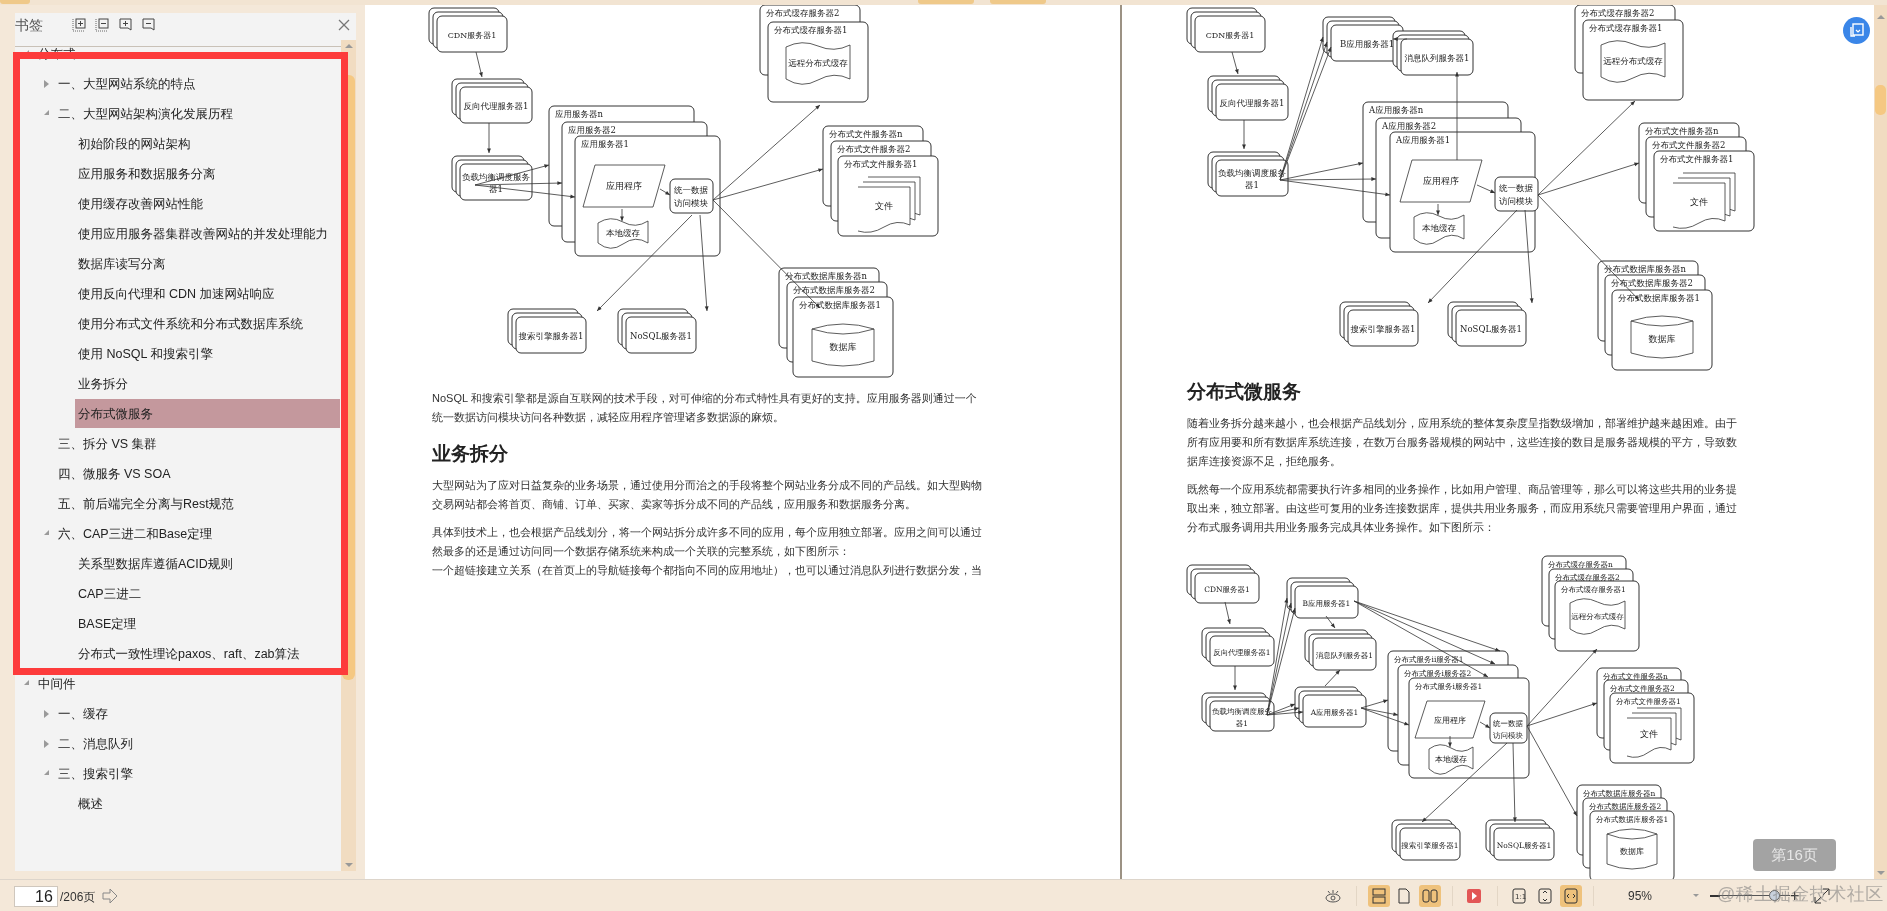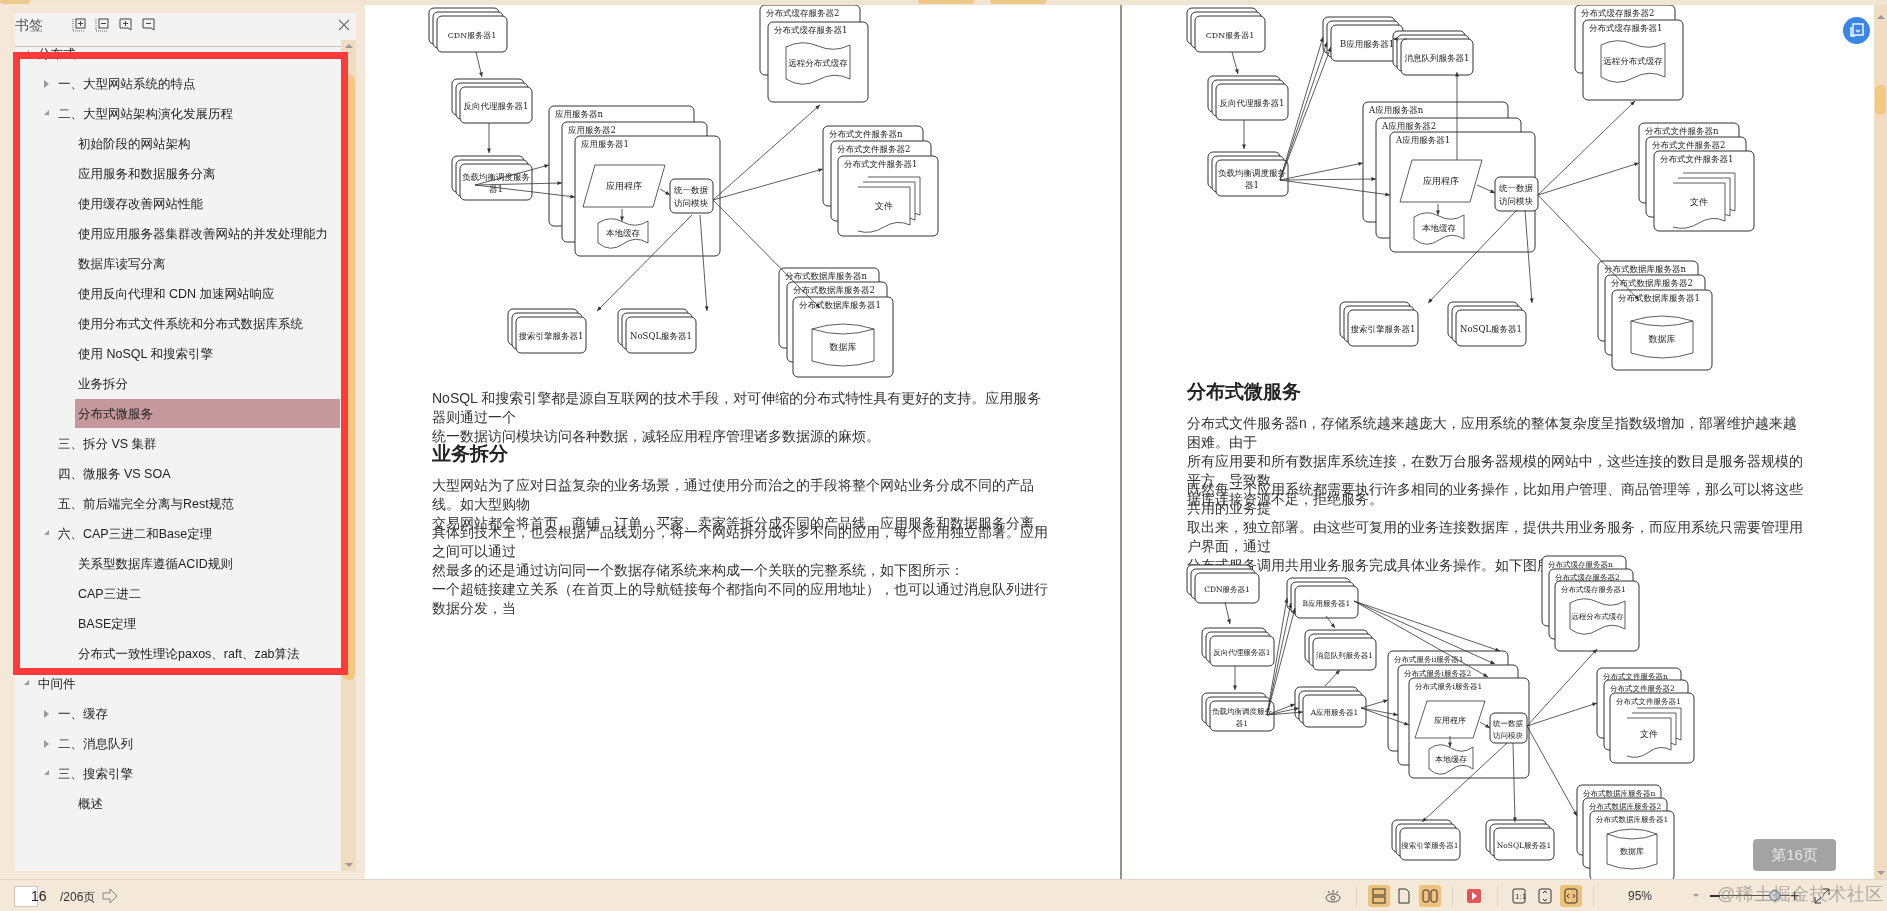--- a/index.html
+++ b/index.html
@@ -23,38 +23,38 @@
   .sb-item .txt { position: absolute; top: 0; }
   .sb-scroll { position: absolute; left: 326px; top: 27px; width: 15px; height: 831px; background: #f1dcc1; }
   .sb-scroll .thumb { position: absolute; left: 1px; top: 35px; width: 13px; height: 605px; background: #f5c882; border-radius: 6px; }
   .sb-scroll .up { position: absolute; left: 4px; top: 4px; border-left: 4px solid transparent; border-right: 4px solid transparent; border-bottom: 4px solid #999; }
   .sb-scroll .down { position: absolute; left: 4px; bottom: 4px; border-left: 4px solid transparent; border-right: 4px solid transparent; border-top: 4px solid #999; }
   .redbox { position: absolute; left: 13px; top: 52px; width: 335px; height: 623px; border: 7px solid #fd3b3b; pointer-events: none; }
 
   
   .doc { position: absolute; left: 365px; top: 5px; width: 1509px; height: 874px; background: #fff; overflow: hidden; }
   .page-divider { position: absolute; left: 755px; top: 0; width: 2px; height: 874px; background: #9c9284; }
-  .doc-text { position: absolute; font-size: 14px; color: #333; line-height: 19px; }
+  .doc-text { position: absolute; font-size: 11px; color: #333; line-height: 19px; }
   .doc-h { position: absolute; font-size: 19px; font-weight: bold; color: #222; }
   .doc-scroll { position: absolute; left: 1874px; top: 5px; width: 13px; height: 874px; background: #f1dcc1; }
   .doc-scroll .thumb { position: absolute; left: 1px; top: 80px; width: 11px; height: 30px; background: #f5c882; border-radius: 5px; }
   .doc-scroll .up { position: absolute; left: 3px; top: 10px; border-left: 4px solid transparent; border-right: 4px solid transparent; border-bottom: 4px solid #999; }
   .doc-scroll .down { position: absolute; left: 3px; bottom: 4px; border-left: 4px solid transparent; border-right: 4px solid transparent; border-top: 4px solid #999; }
 
   
   .dg { position: absolute; }
   .dg svg { overflow: visible; }
   .dg text { font-family: "DejaVu Serif", serif; fill: #222; }
 
   .float-btn { position: absolute; left: 1843px; top: 17px; width: 27px; height: 27px; border-radius: 50%; background: #3a86e8; cursor: pointer; }
   .page-badge { position: absolute; left: 1753px; top: 839px; width: 83px; height: 32px; background: rgba(140,140,140,0.8); border-radius: 4px; color: #e6e6e6; font-size: 15px; text-align: center; line-height: 32px; }
 
   
   .bottombar { position: absolute; left: 0; top: 879px; width: 1887px; height: 32px; background: #f4e8d9; border-top: 1px solid #ddd5cb; }
-  .page-input { position: absolute; left: 14px; top: 6px; width: 24px; height: 21px; border: 1px solid #cfc7bd; background: #fff; font-size: 14px; text-align: center; line-height: 19px; color: #222; padding-left: 16px; }
+  .page-input { position: absolute; left: 14px; top: 6px; width: 44px; height: 21px; border: 1px solid #cfc7bd; background: #fff; font-size: 16px; text-align: center; line-height: 19px; color: #222; padding-left: 16px; }
   .page-total { position: absolute; left: 60px; top: 9px; font-size: 12px; color: #333; }
   .next-btn { position: absolute; left: 102px; top: 7px; width: 16px; height: 18px; cursor: pointer; }
   .tb-btn { position: absolute; top: 5px; width: 22px; height: 22px; border-radius: 3px; cursor: pointer; }
   .tb-btn.active { background: #efc27c; }
   .tb-btn svg { position: absolute; left: 3px; top: 3px; }
   .tb-sep { position: absolute; top: 6px; width: 1px; height: 20px; background: #e3d6c5; }
   .zoom-val { position: absolute; left: 1628px; top: 9px; font-size: 12px; color: #333; }
   .zoom-drop { position: absolute; left: 1693px; top: 14px; border-left: 3px solid transparent; border-right: 3px solid transparent; border-top: 3px solid #999; cursor: pointer; }
   .zoom-minus { position: absolute; left: 1710px; top: 15px; width: 10px; height: 2px; background: #333; cursor: pointer; }
   .zoom-track { position: absolute; left: 1720px; top: 15px; width: 70px; height: 1px; background: #555; }
@@ -417,21 +417,21 @@
         <line x1="358" y1="190" x2="459" y2="295" stroke="#333" stroke-width="0.8"></line>
         <path d="M459 295 L454.4041200794506 293.0307646773707 L457.2106625771019 290.3311380843918 Z" fill="#333"></path>
         <line x1="337" y1="205" x2="248" y2="298" stroke="#333" stroke-width="0.8"></line>
         <path d="M248 298 L249.7773818640402 293.32657366492407 L252.5908247165857 296.0190082227365 Z" fill="#333"></path>
         <line x1="345" y1="205" x2="352" y2="298" stroke="#333" stroke-width="0.8"></line>
         <path d="M352 298 L349.7127423884633 293.5538271942639 L353.59594141942364 293.2615433962346 Z" fill="#333"></path>
       </svg>
   </div>
   <div class="doc-h" style="left:822px;top:374px">分布式微服务</div>
   <div class="doc-text" style="left:822px;top:409px;width:620px">
-    <div>分布式文件服务器n，存储系统越来越庞大，应用系统的整体复杂度呈指数级增加，部署维护越来越困难。由于</div>
+    <div>随着业务拆分越来越小，也会根据产品线划分，应用系统的整体复杂度呈指数级增加，部署维护越来越困难。由于</div>
     <div>所有应用要和所有数据库系统连接，在数万台服务器规模的网站中，这些连接的数目是服务器规模的平方，导致数</div>
     <div>据库连接资源不足，拒绝服务。</div>
   </div>
   <div class="doc-text" style="left:822px;top:475px;width:620px">
     <div>既然每一个应用系统都需要执行许多相同的业务操作，比如用户管理、商品管理等，那么可以将这些共用的业务提</div>
     <div>取出来，独立部署。由这些可复用的业务连接数据库，提供共用业务服务，而应用系统只需要管理用户界面，通过</div>
     <div>分布式服务调用共用业务服务完成具体业务操作。如下图所示：</div>
   </div>
   <div class="dg" style="left:815px;top:545px;width:694px;height:330px">
     <svg width="694" height="330" viewBox="0 0 694 330" id="svg-right-bottom">

